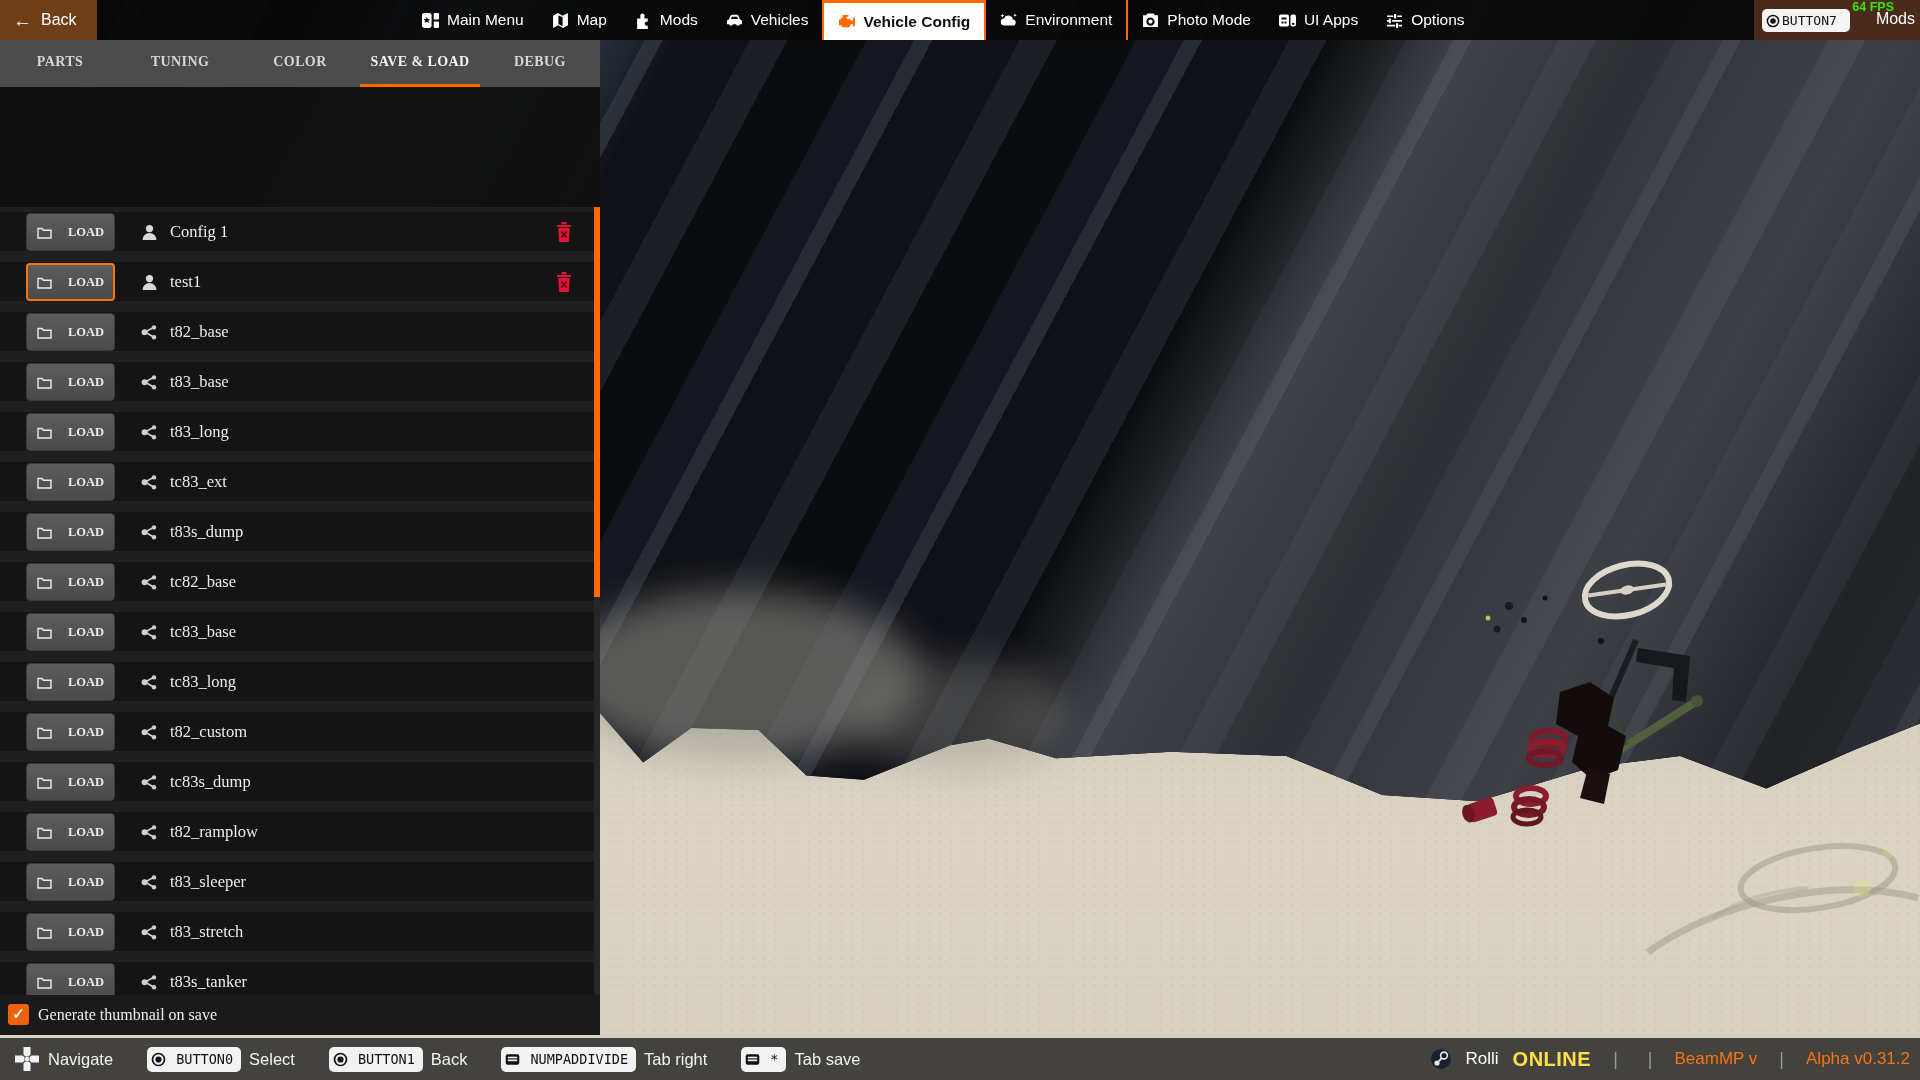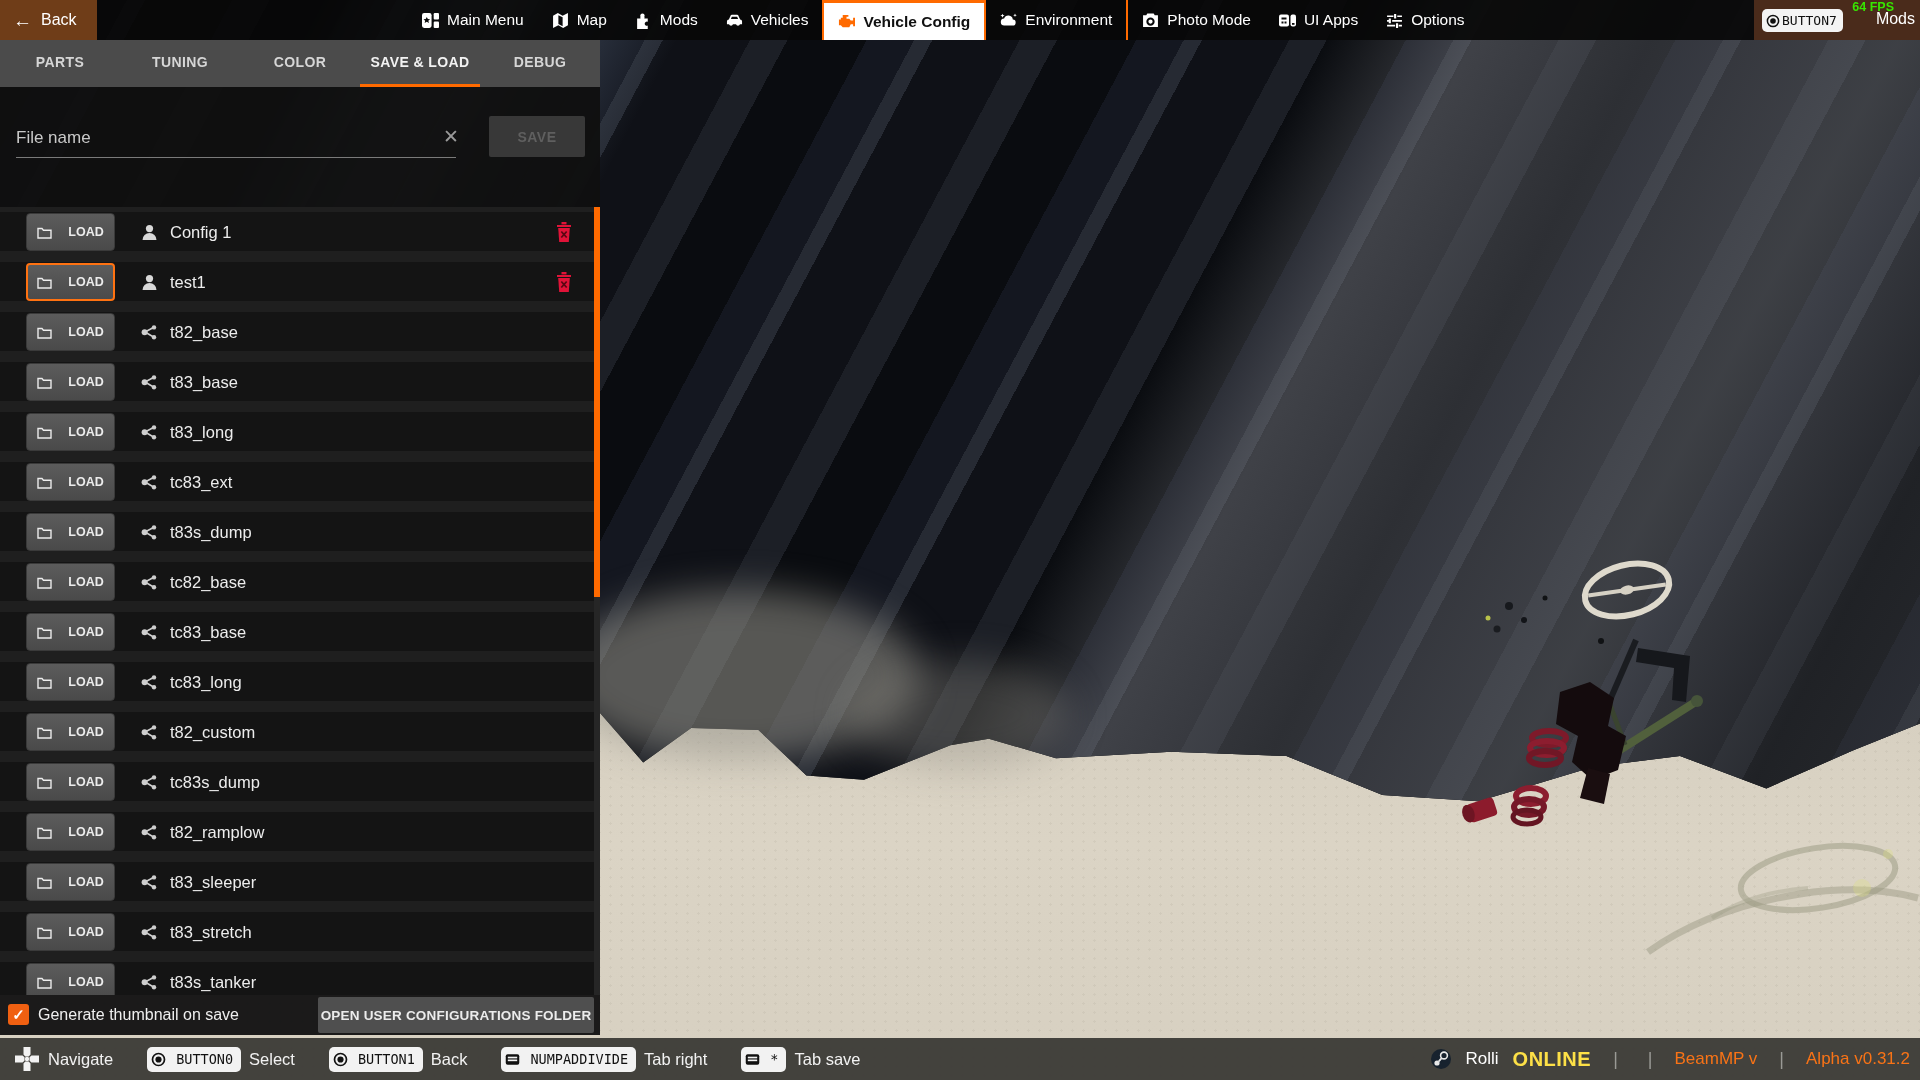--- a/index.html
+++ b/index.html
@@ -41,27 +41,27 @@
   .mitem { display:flex; align-items:center; gap:8px; padding:0 14px; font-size:15.5px;
     color:#fff; cursor:pointer; white-space:nowrap; }
   .mitem svg { width:17px; height:17px; fill:#fff; }
   .mitem.active { background:#fff; color:#101010; border-top:3px solid #ff6a00;
     font-weight:bold; padding-top:0; }
   .mitem.active svg { fill:#ff6a00; }
   .msep { width:2px; height:40px; background:#ff6a00; align-self:center; }
   #pausebox { position:absolute; right:0; top:0; width:166px; height:40px; background:#4a2b1b; }
   #fps { position:absolute; top:0px; right:26px; color:#37e600; font-size:12.5px; font-weight:bold; }
   #pause-pill { position:absolute; left:8px; top:9px; height:23px; background:#f4f4f4;
-    border-radius:5px; display:flex; align-items:center; padding:0 6px 0 4px; gap:2px;
+    border-radius:5px; display:flex; align-items:center; padding:0 13px 0 4px; gap:2px;
     color:#111; font-family:"DejaVu Sans Mono", monospace; font-size:13px; cursor:pointer; }
   #pause-lbl { position:absolute; right:5px; top:10px; font-size:16px; color:#fff; }
 
   
   #panel { position:absolute; left:0; top:40px; width:600px; height:857px;
-    background:rgba(16,16,16,0.96); z-index:20; }
+    background:rgba(16,16,16,0.96); z-index:20;font-family:Liberation Serif, serif; }
   #ptabs { position:absolute; left:0; top:0; width:600px; height:47px;
     background:rgba(77,77,77,0.97); display:flex; }
   .ptab { flex:1; display:flex; align-items:center; justify-content:center;
     color:#d6d6d6; font-size:14px; font-weight:bold; letter-spacing:.4px;
     cursor:pointer; border-bottom:3px solid transparent; white-space:nowrap; }
   .ptab.active { color:#f2f2f2; border-bottom:3px solid #ff6a00; }
 
   #filerow { position:absolute; left:0; top:72px; width:600px; height:56px; }
   #file-input { position:absolute; left:16px; top:6px; width:440px; height:40px;
     border-bottom:1px solid #7a7a7a; color:#c9c9c9; font-size:17px;
@@ -268,27 +268,20 @@
 
 <aside id="panel">
   <div id="ptabs">
     <div class="ptab">PARTS</div>
     <div class="ptab">TUNING</div>
     <div class="ptab">COLOR</div>
     <div class="ptab active">SAVE &amp; LOAD</div>
     <div class="ptab">DEBUG</div>
   </div>
 
-  <div id="filerow">
-    <div id="file-input">
-      <span>File name</span>
-    </div>
-    <span id="clear-x">✕</span>
-    <button id="save-btn">SAVE</button>
-  </div>
 
   <div id="configlist">
       <div class="cfgrow">
     <button class="loadbtn">
       <svg viewBox="0 0 15 13">
             <path d="M1 2.5h4l1.4 1.7H14V12H1z" fill="none" stroke="#ececec" stroke-width="1.4"></path>
           </svg>
       <span class="loadlabel">LOAD</span>
     </button>
     <span class="typeicon usericon">
@@ -613,21 +606,20 @@
 
   </div>
     </div>
   <div id="scrolltrack">
     <div id="scrollthumb"></div>
   </div>
 
   <div id="panelbottom">
     <span id="gen-check">✓</span>
     <span id="gen-lbl">Generate thumbnail on save</span>
-    <button id="folder-btn">OPEN USER CONFIGURATIONS FOLDER</button>
   </div>
 </aside>
 
 <footer id="bottombar">
   <div id="hints">
       <div class="hint">
     <svg class="hinticon" viewBox="0 0 26 26">
           <path d="M9.5 1h7v7.5l-1.8 2h-3.4l-1.8-2zM25 9.5v7h-7.5l-2-1.8v-3.4l2-1.8zM16.5 25h-7v-7.5l1.8-2h3.4l1.8 2zM1 16.5v-7h7.5l2 1.8v3.4l-2 1.8z" fill="#f2f2f2"></path>
           <circle cx="13" cy="13" r="2.2" fill="#f2f2f2"></circle>
         </svg>

